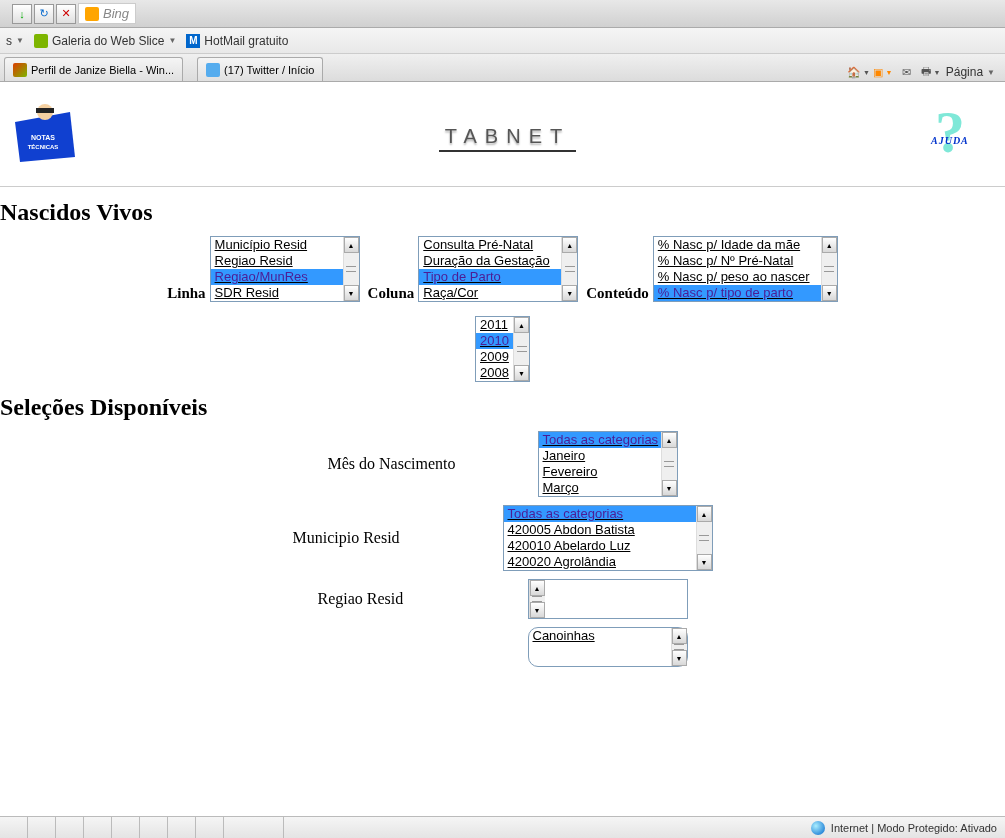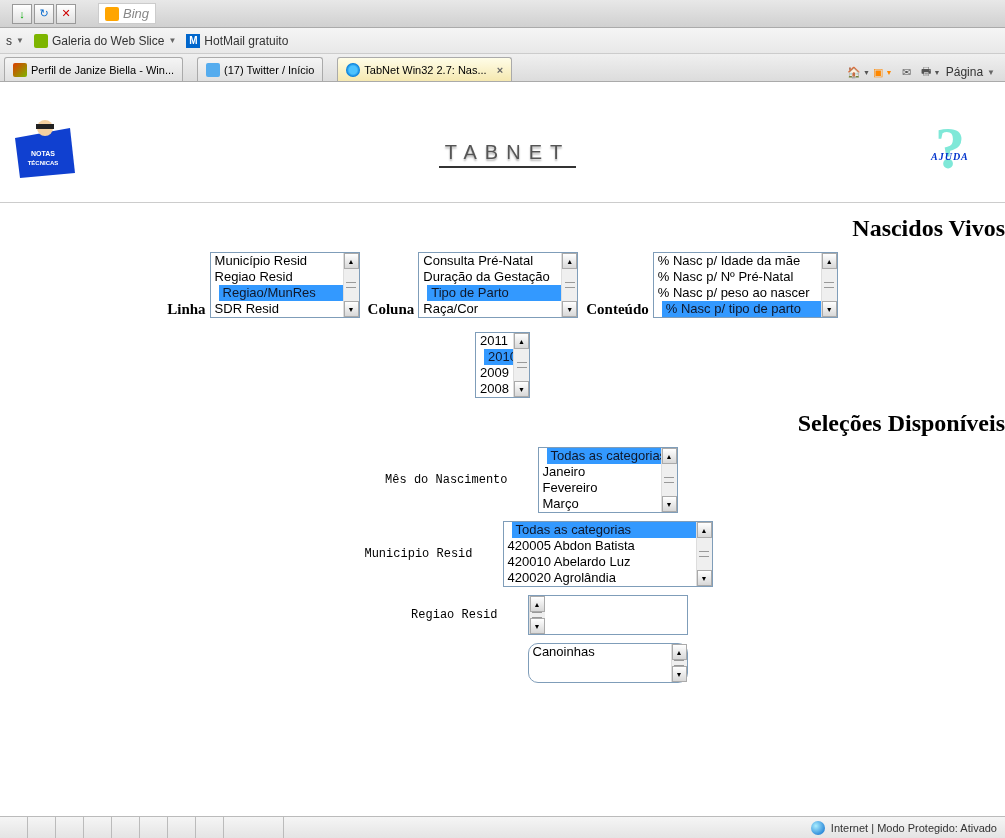--- a/index.html
+++ b/index.html
@@ -2,21 +2,21 @@
 <html><head>
   <meta charset="utf-8">
   <style>
     * { margin: 0; padding: 0; box-sizing: border-box; }
     body { font-family: Arial, sans-serif; font-size: 13px; background: #fff; width: 1005px; height: 838px; overflow: hidden; position: relative; }
     
     .titlebar { height: 28px; background: linear-gradient(#e8e8e8, #d0d0d0); border-bottom: 1px solid #aaa; display: flex; align-items: center; padding: 0 4px; }
     .addr-input { flex: 1; background: #fff; border: 1px solid #7f9db9; height: 20px; padding: 0 4px; font-size: 12px; color: #333; }
     .titlebar-right { display: flex; gap: 2px; margin-left: 8px; align-items: center; }
     .tb-btn { width: 20px; height: 20px; border: 1px solid #999; background: linear-gradient(#fff,#e0e0e0); display: flex; align-items: center; justify-content: center; font-size: 11px; cursor: pointer; }
-    .bing-box { display: flex; align-items: center; gap: 4px; margin-left: 20px; padding: 2px 6px; border: 1px solid #ccc; background: #fff; }
+    .bing-box { display: flex; align-items: center; gap: 4px; margin-left: 0; padding: 2px 6px; border: 1px solid #ccc; background: #fff; }
     .bing-icon { width: 14px; height: 14px; background: #ffa500; border-radius: 2px; }
     
     .favbar { height: 26px; background: linear-gradient(#f5f5f5,#e8e8e8); border-bottom: 1px solid #ccc; display: flex; align-items: center; padding: 0 6px; gap: 10px; }
     .fav-item { display: flex; align-items: center; gap: 4px; font-size: 12px; color: #333; cursor: pointer; }
     .fav-item .arr { font-size: 8px; color: #666; }
     .hm-icon { width: 14px; height: 14px; background: #0066cc; color: #fff; font-weight: bold; font-size: 10px; display: flex; align-items: center; justify-content: center; }
     
     .tabbar { height: 28px; background: linear-gradient(#f0f0f0,#dcdcdc); border-bottom: 1px solid #aaa; display: flex; align-items: flex-end; padding: 0 4px; gap: 1px; }
     .tab { height: 24px; padding: 0 8px; display: flex; align-items: center; gap: 4px; background: linear-gradient(#f5f5f5,#e0e0e0); border: 1px solid #aaa; border-bottom: none; border-radius: 3px 3px 0 0; font-size: 11px; cursor: pointer; max-width: 190px; overflow: hidden; white-space: nowrap; }
     .tab.active { background: linear-gradient(#fffde8,#f5e8b0); }
@@ -24,51 +24,51 @@
     .tab-icon { width: 14px; height: 14px; flex-shrink: 0; }
     .ie-icon { background: radial-gradient(circle, #4dc3ff 40%, #0078d7 70%); border-radius: 50%; position: relative; }
     .twit-icon { background: #55acee; border-radius: 2px; }
     .win-icon { background: linear-gradient(135deg, #dc3c00, #7db500); border-radius: 2px; }
     .tabbar-right { margin-left: auto; display: flex; align-items: center; gap: 6px; padding-right: 6px; font-size: 11px; }
     .tool-icon { width: 18px; height: 18px; cursor: pointer; display: flex; align-items: center; justify-content: center; color: #555; }
     .tool-icon .arr { font-size: 7px; margin-left: 2px; }
     
     .content { position: relative; height: calc(100% - 28px - 26px - 28px - 22px); overflow: hidden; background: #fff; }
     
-    .header-row { display: flex; align-items: center; justify-content: space-between; padding: 36px 10px 10px; }
+    .header-row { display: flex; align-items: center; justify-content: space-between; padding: 20px 10px 10px; }
     .notas { width: 70px; height: 70px; position: relative; }
     .notas svg { width: 100%; height: 100%; }
     .tabnet-logo { text-align: center; flex: 1; }
     .tabnet-logo span { display: inline-block; font-family: "Arial Black", sans-serif; font-size: 20px; letter-spacing: 8px; color: #555; text-shadow: 0 2px 2px rgba(0,0,0,0.3); border-bottom: 2px solid #333; padding: 2px 6px; }
     .ajuda { width: 60px; height: 60px; position: relative; font-family: "Times New Roman", serif; }
     .ajuda .qmark { font-size: 60px; color: #7fe8d8; font-weight: bold; line-height: 50px; }
     .ajuda .txt { position: absolute; top: 28px; left: -4px; font-size: 10px; font-style: italic; font-weight: bold; color: #0033cc; letter-spacing: 1px; }
     
     hr.sep { border: none; border-top: 1px solid #ccc; margin: 4px 0; }
     
-    h2.sect { text-align: right; font-family: "Times New Roman", serif; font-size: 24px; font-weight: bold; margin: 12px 0 10px; }
+    h2.sect { text-align: left; font-family: "Times New Roman", serif; font-size: 24px; font-weight: bold; margin: 12px 0 10px; }
     
     .triple { display: flex; justify-content: center; gap: 8px; margin-bottom: 14px; }
     .triple-col { display: flex; align-items: flex-end; gap: 4px; }
     .lbl { font-family: "Times New Roman", serif; font-weight: bold; font-size: 15px; }
     
     .listbox { border: 1px solid #7f9db9; background: #fff; font-family: Arial; font-size: 13px; position: relative; display: flex; }
-    .listbox .items { overflow: hidden; }
+    .listbox .items { overflow: hidden; text-decoration: underline; }
     .listbox .opt { padding: 0 4px; white-space: nowrap; height: 16px; line-height: 16px; cursor: pointer; }
-    .listbox .opt.sel { background: #3399ff; color: #0f172a; margin-left: 8px; }
+    .listbox .opt.sel { background: #3399ff; color: #4c1d95; }
     .scrollbar { width: 16px; background: #f0f0f0; display: flex; flex-direction: column; border-left: 1px solid #ddd; }
     .sb-btn { height: 16px; background: linear-gradient(#fff,#d8d8d8); border: 1px solid #aaa; display: flex; align-items: center; justify-content: center; font-size: 7px; cursor: pointer; }
     .sb-track { flex: 1; background: #efefef; display: flex; align-items: center; justify-content: center; }
     .sb-grip { width: 10px; height: 6px; border-top: 1px solid #999; border-bottom: 1px solid #999; }
     
     .center-block { display: flex; justify-content: center; }
     
     .selections { margin-top: 10px; }
     .sel-row { display: flex; align-items: center; justify-content: center; gap: 30px; margin-bottom: 8px; }
-    .sel-row .sel-label { width: 180px; text-align: right; font-family: Liberation Mono, monospace; font-size: 12px; }
+    .sel-row .sel-label { width: 180px; text-align: left; font-family: Liberation Serif, serif; font-size: 16px; }
     
     .statusbar { position: absolute; bottom: 0; left: 0; right: 0; height: 22px; background: linear-gradient(#f5f5f5,#e4e4e4); border-top: 1px solid #bbb; display: flex; align-items: center; font-size: 11px; color: #333; gap: 23px; }
     .status-cells { display: flex; height: 100%; }
     .status-cell { border-right: 1px solid #bbb; width: 28px; height: 100%; }
     .status-right { margin-left: auto; display: flex; align-items: center; gap: 6px; padding-right: 8px; }
     .globe { width: 14px; height: 14px; border-radius: 50%; background: radial-gradient(circle at 35% 35%, #aef, #0066cc); }
   </style>
 </head>
 <body>
 
@@ -102,25 +102,20 @@
 
 <div class="tabbar">
   <div id="tabs-container" style="display:flex;gap:14px;align-items:flex-end">
       <div class="tab">
         <span class="tab-icon win-icon"></span>
         <span>Perfil de Janize Biella - Win...</span>
       </div>
       <div class="tab">
         <span class="tab-icon twit-icon"></span>
         <span>(17) Twitter / Início</span>
-      </div>
-      <div class="tab active">
-        <span class="tab-icon ie-icon"></span>
-        <span>TabNet Win32 2.7: Nas...</span>
-        <span class="close">×</span>
       </div>
     </div>
   <div class="tabbar-right">
     <span class="tool-icon">🏠<span class="arr">▼</span></span>
     <span class="tool-icon" style="color:#f80">▣<span class="arr">▼</span></span>
     <span class="tool-icon">✉</span>
     <span class="tool-icon">🖶<span class="arr">▼</span></span>
     <span class="fav-item">
         <span>Página</span>
         <span class="arr">▼</span>

